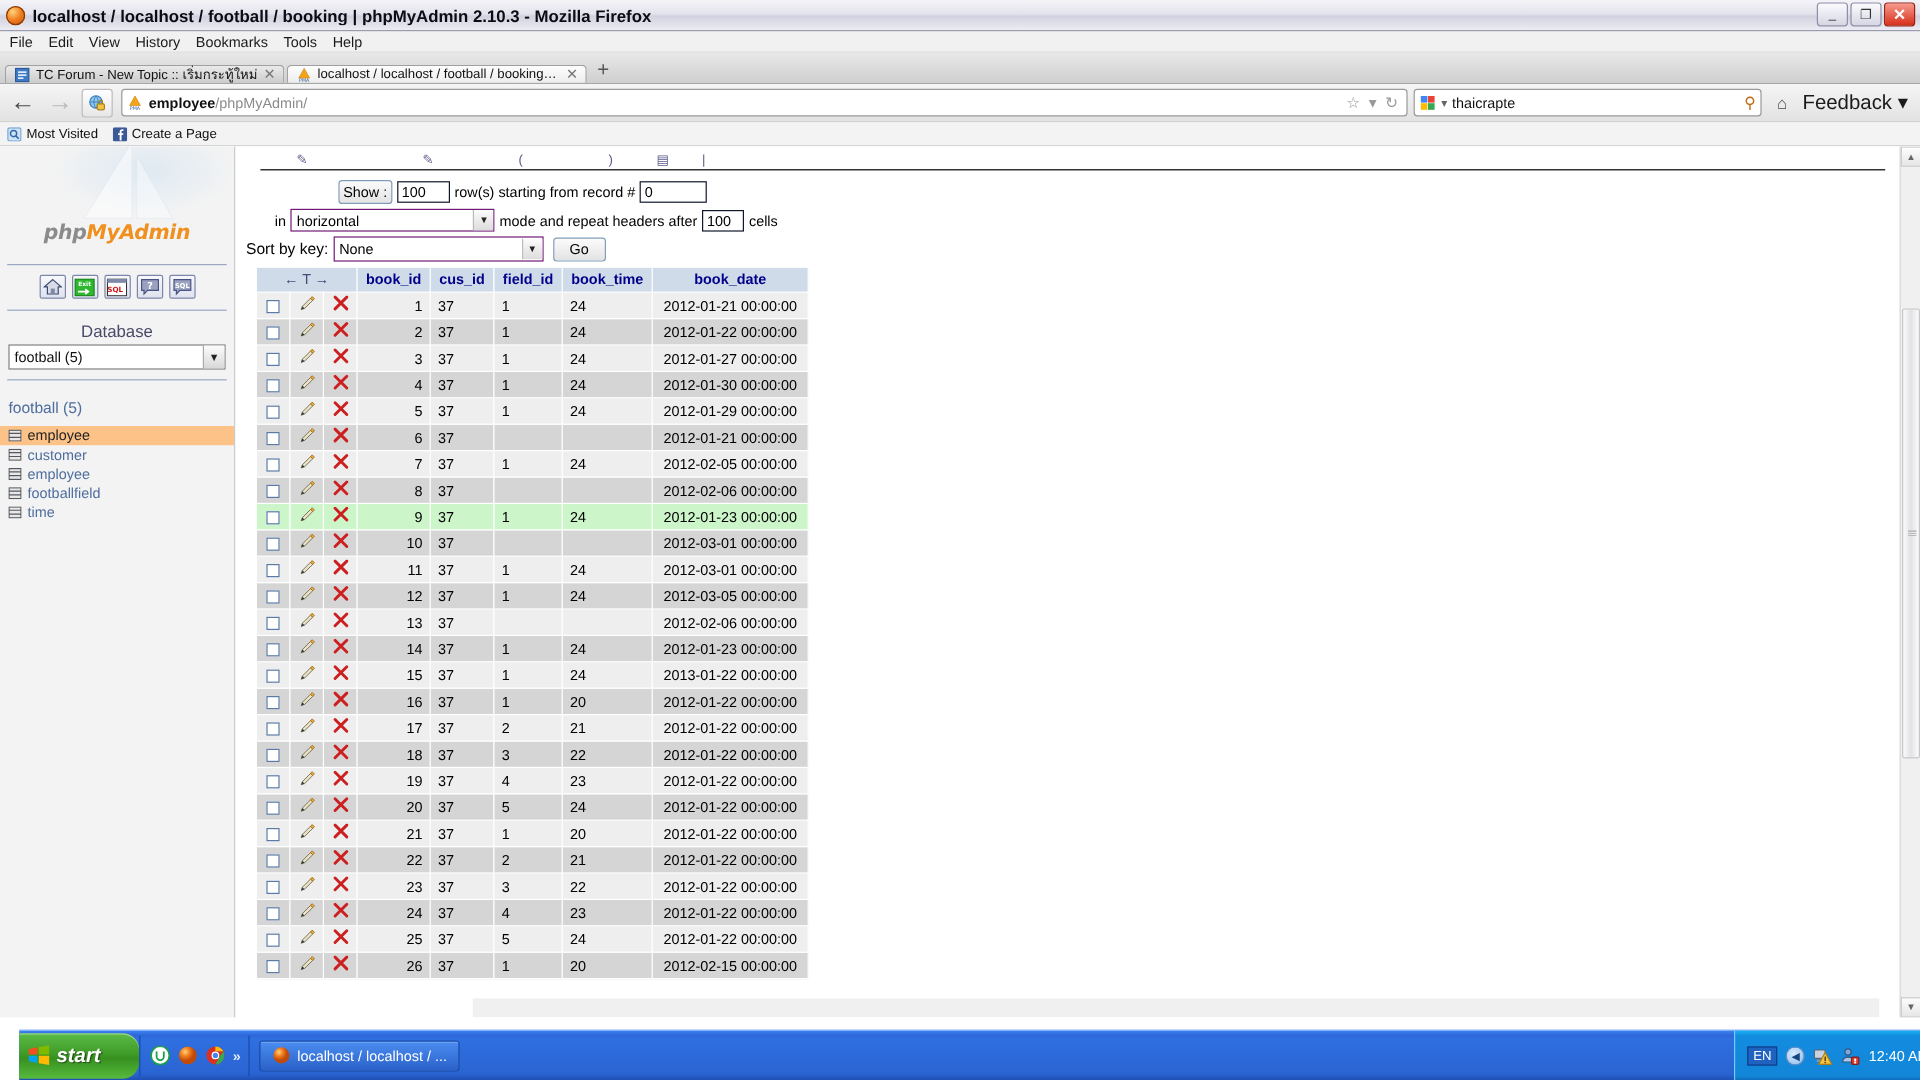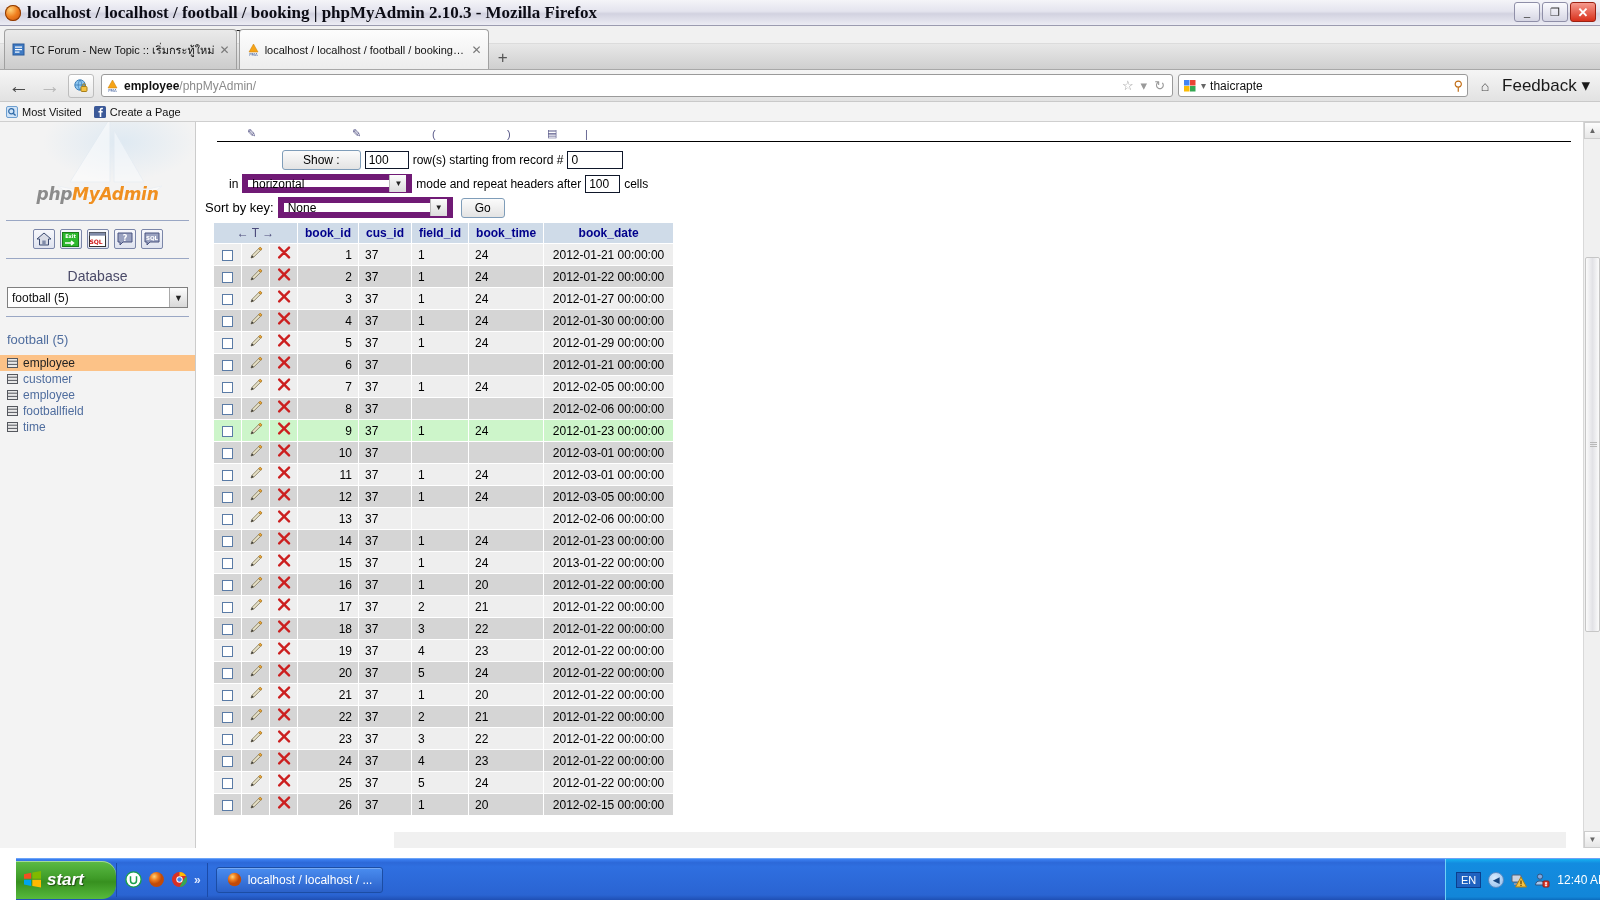--- a/index.html
+++ b/index.html
@@ -18,21 +18,21 @@
     border-bottom:1px solid #9b9bb0;
     display:flex; align-items:center; position:relative;
   }
   #titlebar .fox{
     width:16px;height:16px;margin:0 6px 0 5px;border-radius:50%;
     background:radial-gradient(circle at 35% 30%,#ffd37a 0%,#f08020 45%,#c24a08 100%);
     box-shadow:inset 0 0 0 1px #8a3a05;
     flex:none;
   }
   #titlebar .ttl{
-    font-size:17px;font-weight:bold;color:#0b0b14;white-space:nowrap;overflow:hidden;font-family:Liberation Serif, serif;
+    font-size:14px;font-weight:bold;color:#0b0b14;white-space:nowrap;overflow:hidden;
   }
   #wbtns{position:absolute;right:4px;top:2px;display:flex;gap:2px;}
   #wbtns div{
     width:26px;height:20px;border:1px solid #8f8fa8;border-radius:3px;
     background:linear-gradient(to bottom,#fbfbfe,#d6d6e4);
     display:flex;align-items:center;justify-content:center;
     font-size:11px;color:#333;
   }
   #wbtns div.close{
     background:linear-gradient(to bottom,#f69a8e,#d8301b);
@@ -47,21 +47,21 @@
   #menubar span{font-size:12px;color:#1a1a1a;cursor:default;}
 
   
   #tabbar{
     height:26px;
     background:linear-gradient(to bottom,#e8e8e8,#cfcfcf);
     display:flex;align-items:flex-end;padding-left:4px;
     border-bottom:1px solid #a8a8a8;
   }
   .tab{
-    height:40px;display:flex;align-items:center;gap:5px;
+    height:15px;display:flex;align-items:center;gap:5px;
     padding:0 6px 0 7px; min-width:180px; max-width:250px;
     border:1px solid #a0a0a0;border-bottom:none;
     border-radius:4px 4px 0 0;
     background:linear-gradient(to bottom,#eaeaea,#cccccc);
     margin-right:2px;font-size:11px;color:#111;
   }
   .tab.active{background:linear-gradient(to bottom,#fdfdfd,#ededed);}
   .tab .tlabel{flex:1;white-space:nowrap;overflow:hidden;text-overflow:ellipsis;}
   .tab .tclose{color:#777;font-size:12px;}
   .favicon{width:13px;height:13px;flex:none;display:block;}
@@ -163,28 +163,28 @@
   }
   #cutrow .stub{position:absolute;bottom:1px;font-size:11px;color:#5a5a8a;}
   .fmarea{padding:8px 0 0 0;font-size:12px;color:#000;}
   .fmrow{display:flex;align-items:center;gap:4px;margin-bottom:4px;}
   .fmrow.r1{padding-left:85px;}
   .fmrow.r2{padding-left:32px;text-align:center;}
   .fmrow.r3{padding-left:8px;}
   .btn{
     border:1px solid #7f9db9;border-radius:3px;
     background:linear-gradient(to bottom,#fbfbfb,#e3e3e3);
-    padding:2px 20px;font-size:12px;color:#000;
+    padding:2px 3px;font-size:12px;color:#000;
   }
   .txtin{
     border:1px solid #0f172a;background:#fff;height:18px;
     font-size:12px;color:#000;padding:0 3px;display:flex;align-items:center;
   }
   .selin{
-    border:6px solid #701a75;background:#fff;height:19px;
+    border:1px solid #701a75;background:#fff;height:19px;
     font-size:12px;color:#000;padding:0 0 0 4px;display:flex;align-items:center;gap:24px;
   }
   .selin .arrowbox{
     margin-left:auto;width:17px;height:17px;border-left:1px solid #bbb;
     background:linear-gradient(to bottom,#fcfcfc,#dcdcdc);
     display:flex;align-items:center;justify-content:center;font-size:8px;color:#222;
   }
 
   
   #datatable{border-collapse:collapse;margin-left:16px;font-size:12px;}

